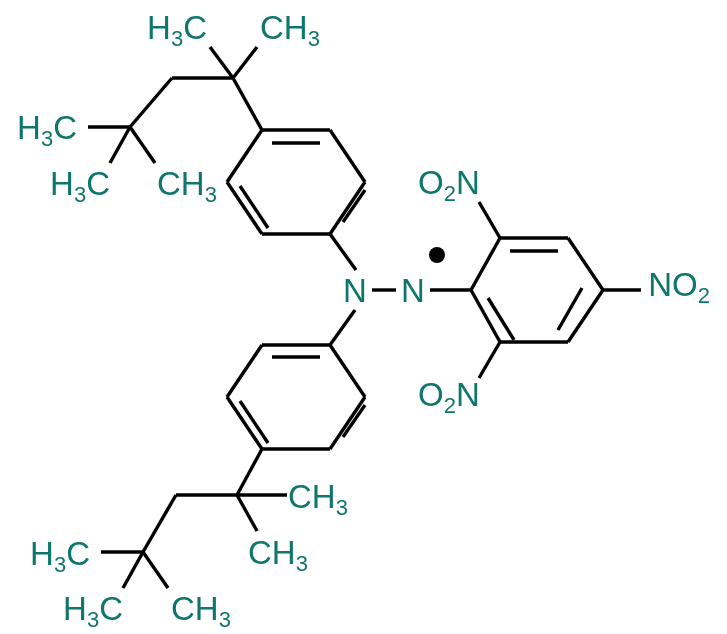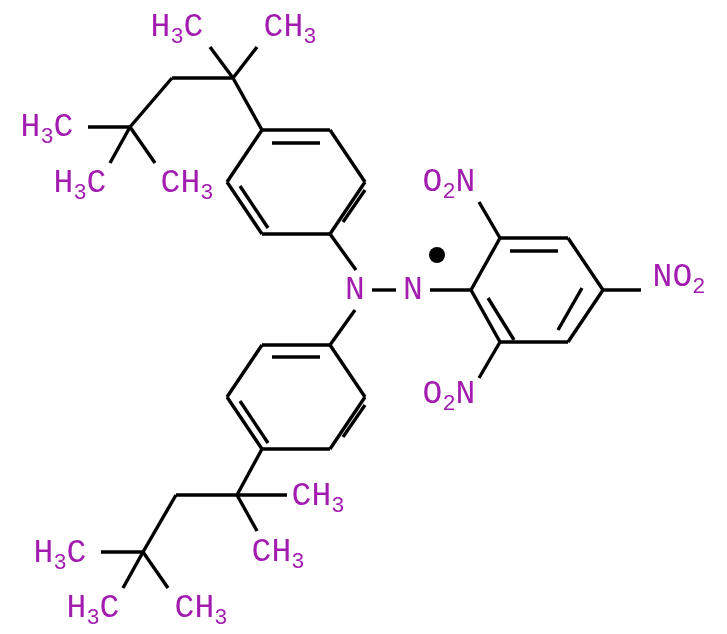--- a/index.html
+++ b/index.html
@@ -36,22 +36,22 @@
     stroke-width: 3.4;
     stroke-linecap: butt;
     fill: none;
   }
   .atom-dot {
     fill: #000000;
     stroke: none;
   }
   .atom-label {
     position: absolute;
-    color: #a21caf;
-    font-family: Liberation Mono, monospace;
+    color: #0f766e;
+    font-family: Liberation Sans, sans-serif;
     font-size: 33px;
     line-height: 33px;
     white-space: nowrap;
     letter-spacing: 0px;
     user-select: none;
   }
   .atom-label sub {
     font-size: 22px;
     line-height: 0;
     vertical-align: baseline;
@@ -149,21 +149,21 @@
   <div class="atom-label lbl-center" style="left:80px; top:183px;"><span>H</span><sub>3</sub><span>C</span></div>
 
   <div class="atom-label lbl-center" style="left:187px; top:183px;"><span>CH</span><sub>3</sub></div>
 
   <div class="atom-label lbl-center" style="left:355px; top:290px;"><span>N</span></div>
 
   <div class="atom-label lbl-center" style="left:413px; top:290px;"><span>N</span></div>
 
   <div class="atom-label lbl-center" style="left:449px; top:182px;"><span>O</span><sub>2</sub><span>N</span></div>
 
-  <div class="atom-label lbl-center" style="left:679px; top:277px;"><span>NO</span><sub>2</sub></div>
+  <div class="atom-label lbl-center" style="left:679px; top:284px;"><span>NO</span><sub>2</sub></div>
 
   <div class="atom-label lbl-center" style="left:449px; top:394px;"><span>O</span><sub>2</sub><span>N</span></div>
 
   <div class="atom-label lbl-center" style="left:318px; top:496px;"><span>CH</span><sub>3</sub></div>
 
   <div class="atom-label lbl-center" style="left:278px; top:552px;"><span>CH</span><sub>3</sub></div>
 
   <div class="atom-label lbl-center" style="left:60px; top:553px;"><span>H</span><sub>3</sub><span>C</span></div>
 
   <div class="atom-label lbl-center" style="left:93px; top:608px;"><span>H</span><sub>3</sub><span>C</span></div>

